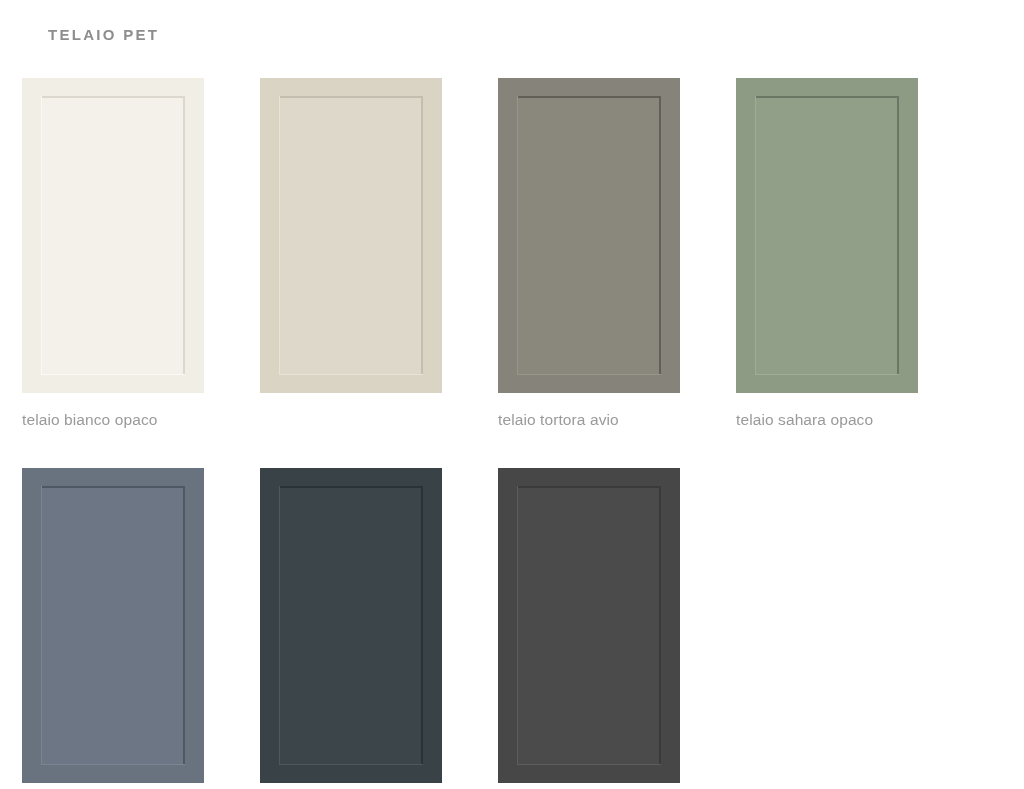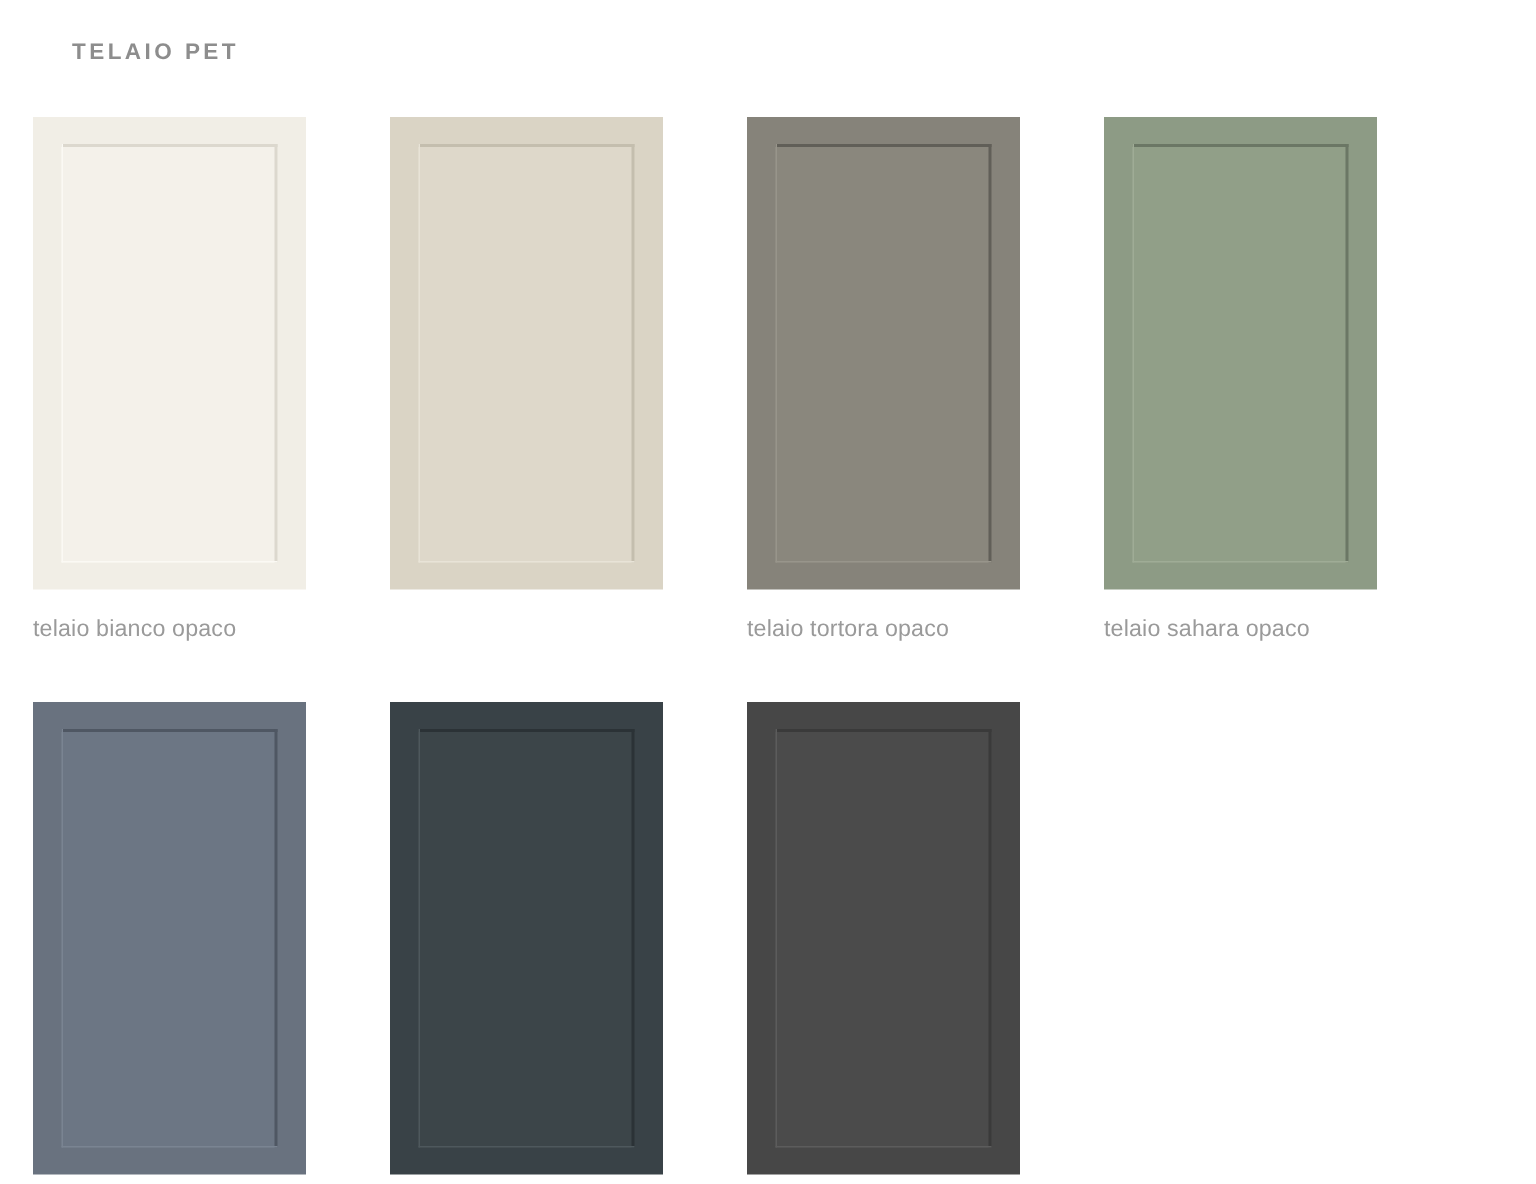--- a/index.html
+++ b/index.html
@@ -141,21 +141,21 @@
       </div>
       <div class="swatch-cell">
         <div class="door" style="background: rgb(134, 131, 122);">
           <div class="door-panel" style="background: rgb(138, 135, 125);">
             <span class="edge-top" style="background: rgb(97, 95, 88);"></span>
             <span class="edge-left" style="background: rgb(152, 149, 139);"></span>
             <span class="edge-right" style="background: rgb(97, 95, 88);"></span>
             <span class="edge-bottom" style="background: rgb(152, 149, 139);"></span>
           </div>
         </div>
-        <p class="swatch-label">telaio tortora opaco</p>
+        <p class="swatch-label">telaio tortora avio</p>
       </div>
       <div class="swatch-cell">
         <div class="door" style="background: rgb(141, 155, 133);">
           <div class="door-panel" style="background: rgb(145, 159, 136);">
             <span class="edge-top" style="background: rgb(107, 119, 101);"></span>
             <span class="edge-left" style="background: rgb(159, 172, 150);"></span>
             <span class="edge-right" style="background: rgb(107, 119, 101);"></span>
             <span class="edge-bottom" style="background: rgb(159, 172, 150);"></span>
           </div>
         </div>

